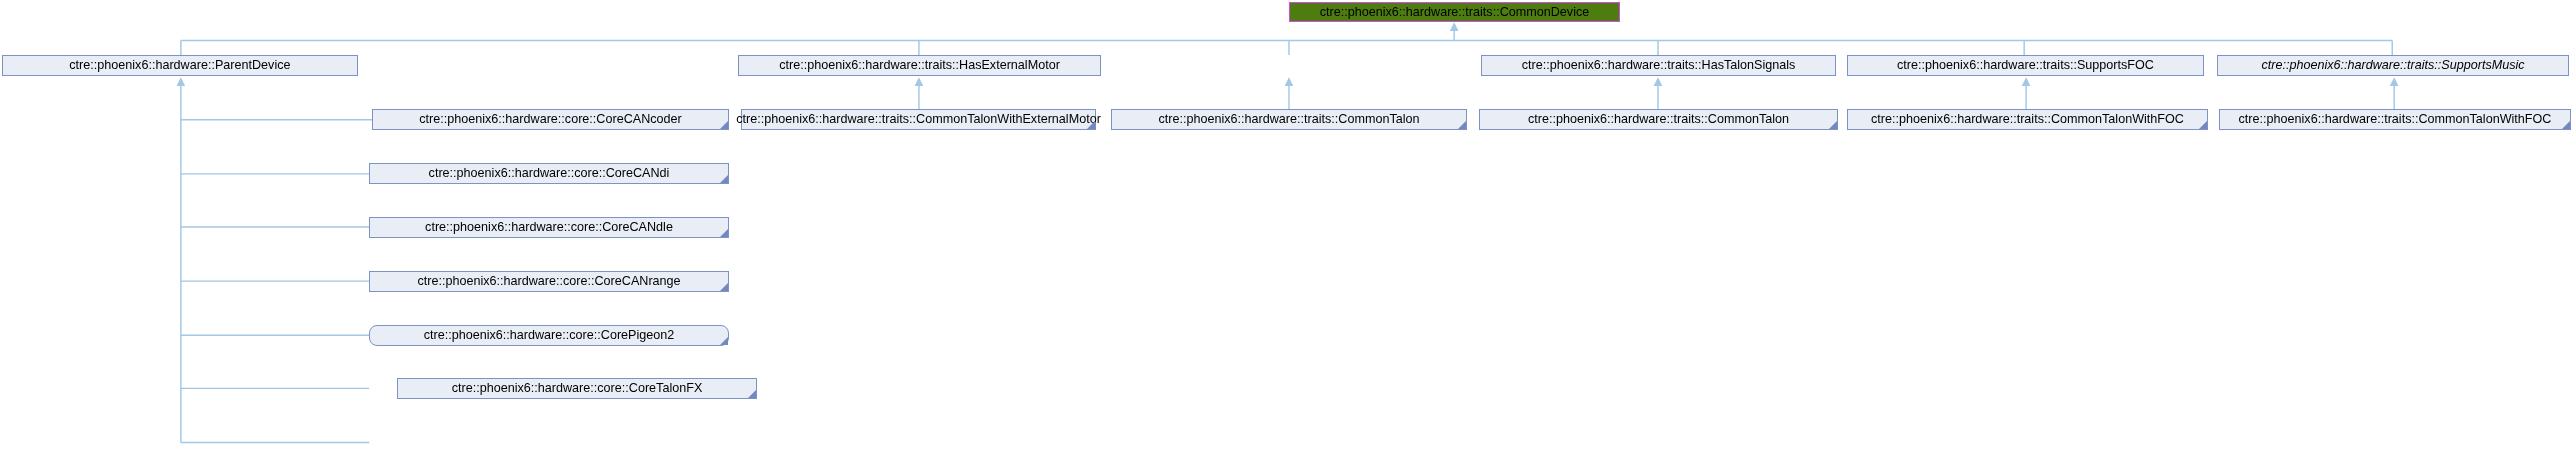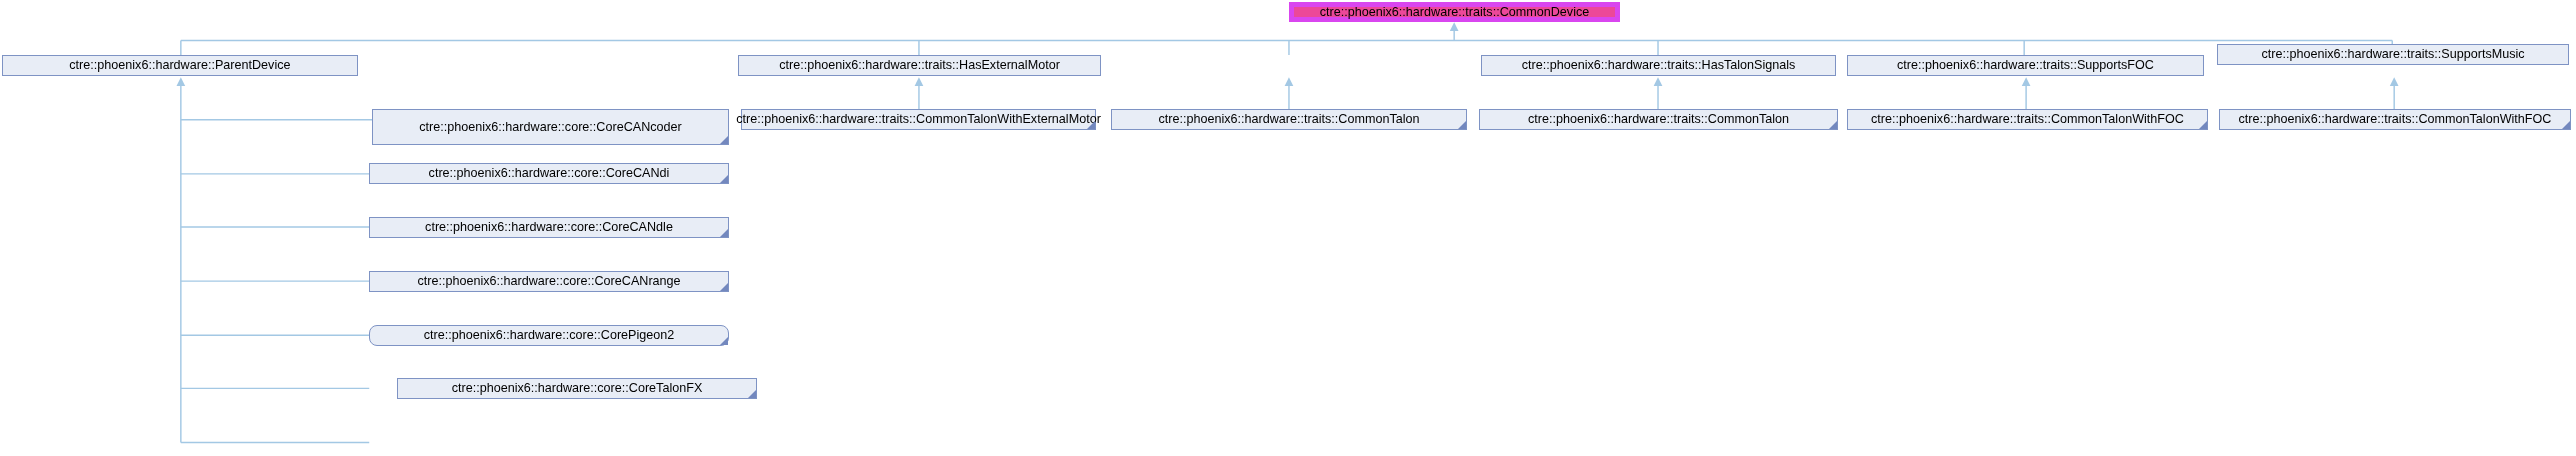--- a/index.html
+++ b/index.html
@@ -15,22 +15,22 @@
     position:absolute;
     box-sizing:border-box;
     background:#E8EDF6;
     border:1px solid #7E93C4;
     display:flex;align-items:center;justify-content:center;
     font-size:12.6px;line-height:1;color:#000000;
     white-space:nowrap;
     cursor:pointer;
   }
   .node.root{
-    background:#ec4899;
-    border:5px solid #d946ef;
+    background:#4d7c0f;
+    border:1px solid #d946ef;
     cursor:default;
   }
   .node.truncated::after{
     content:"";
     position:absolute;right:0;bottom:0;
     width:0;height:0;
     border-left:8.7px solid transparent;
     border-bottom:8.7px solid #7388BE;
   }
 </style>
@@ -76,24 +76,24 @@
     </div>
     <div class="node" style="left: 738px; top: 55px; width: 363px; height: 21px;">
       <span>ctre::phoenix6::hardware::traits::HasExternalMotor</span>
     </div>
     <div class="node" style="left: 1481px; top: 55px; width: 355px; height: 21px;">
       <span>ctre::phoenix6::hardware::traits::HasTalonSignals</span>
     </div>
     <div class="node" style="left: 1847px; top: 55px; width: 357px; height: 21px;">
       <span>ctre::phoenix6::hardware::traits::SupportsFOC</span>
     </div>
-    <div class="node" style="left: 2217px; top: 44px; width: 352px; height: 21px;">
+    <div class="node" style="left: 2217px; top: 55px; width: 352px; height: 21px; font-style: italic;">
       <span>ctre::phoenix6::hardware::traits::SupportsMusic</span>
     </div>
-    <div class="node truncated" style="left: 372px; top: 109px; width: 357px; height: 36px;">
+    <div class="node truncated" style="left: 372px; top: 109px; width: 357px; height: 21px;">
       <span>ctre::phoenix6::hardware::core::CoreCANcoder</span>
     </div>
     <div class="node truncated" style="left: 741px; top: 109px; width: 355px; height: 21px;">
       <span>ctre::phoenix6::hardware::traits::CommonTalonWithExternalMotor</span>
     </div>
     <div class="node truncated" style="left: 1111px; top: 109px; width: 356px; height: 21px;">
       <span>ctre::phoenix6::hardware::traits::CommonTalon</span>
     </div>
     <div class="node truncated" style="left: 1479px; top: 109px; width: 359px; height: 21px;">
       <span>ctre::phoenix6::hardware::traits::CommonTalon</span>

